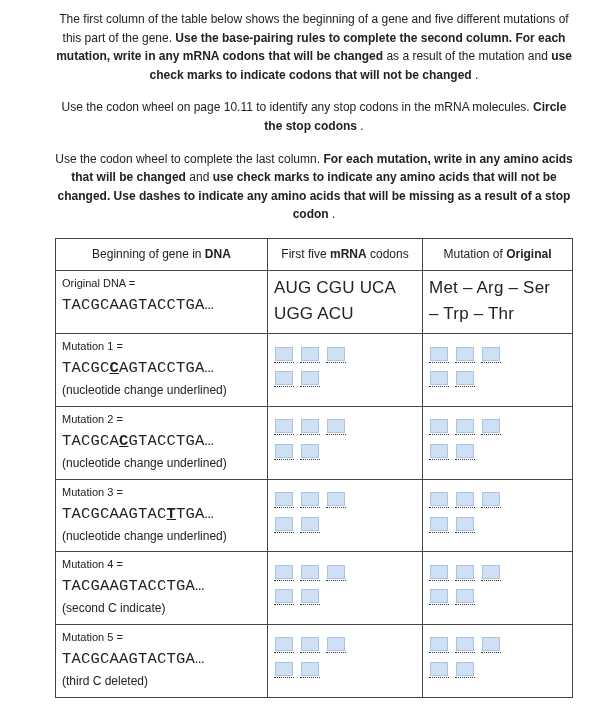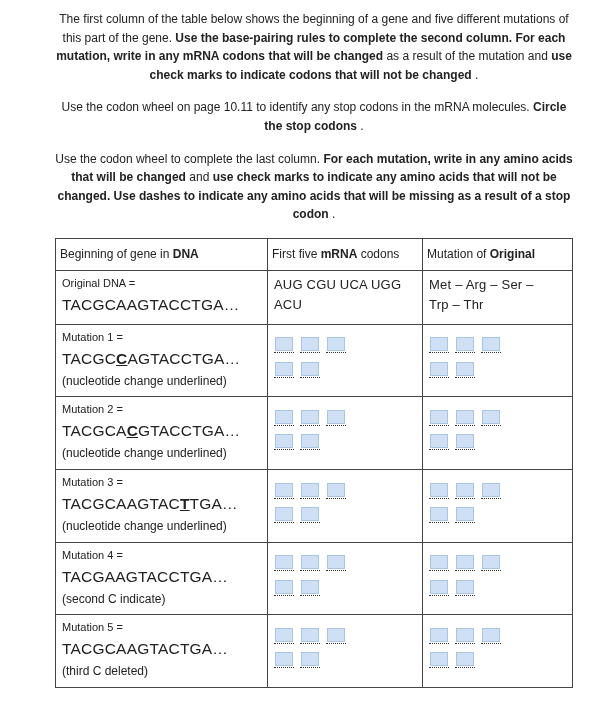--- a/index.html
+++ b/index.html
@@ -31,38 +31,39 @@
   table.worksheet th,
   table.worksheet td {
     border: 1px solid #444;
     padding: 4px 17px 6px 6px;
     vertical-align: top;
     text-align: left;
   }
   table.worksheet th {
     font-weight: 400;
     font-size: 12px;
+    text-align: center;
     padding: 6px 4px;
   }
   .dna-cell { width: 41%; }
   .mrna-cell { width: 30%; }
   .prot-cell { width: 29%; }
 
   .row-label { font-size: 11px; margin-bottom: 1px; }
   .dna-seq {
-    font-family: Liberation Sans, sans-serif;
+    font-family: Liberation Mono, monospace;
     font-size: 15.5px;
     letter-spacing: 0.2px;
     margin: 1px 0;
   }
   .dna-seq .ul { text-decoration: underline; font-weight: 700; }
   .row-note { font-size: 12px; }
 
   .mrna-orig, .prot-orig {
-    font-size: 13px;
+    font-size: 17px;
     letter-spacing: 0.2px;
   }
 
   
   .blanks-area { padding-top: 2px; }
   .blank-group {
     display: inline-block;
     margin: 2px 6px 2px 0;
     vertical-align: top;
   }

